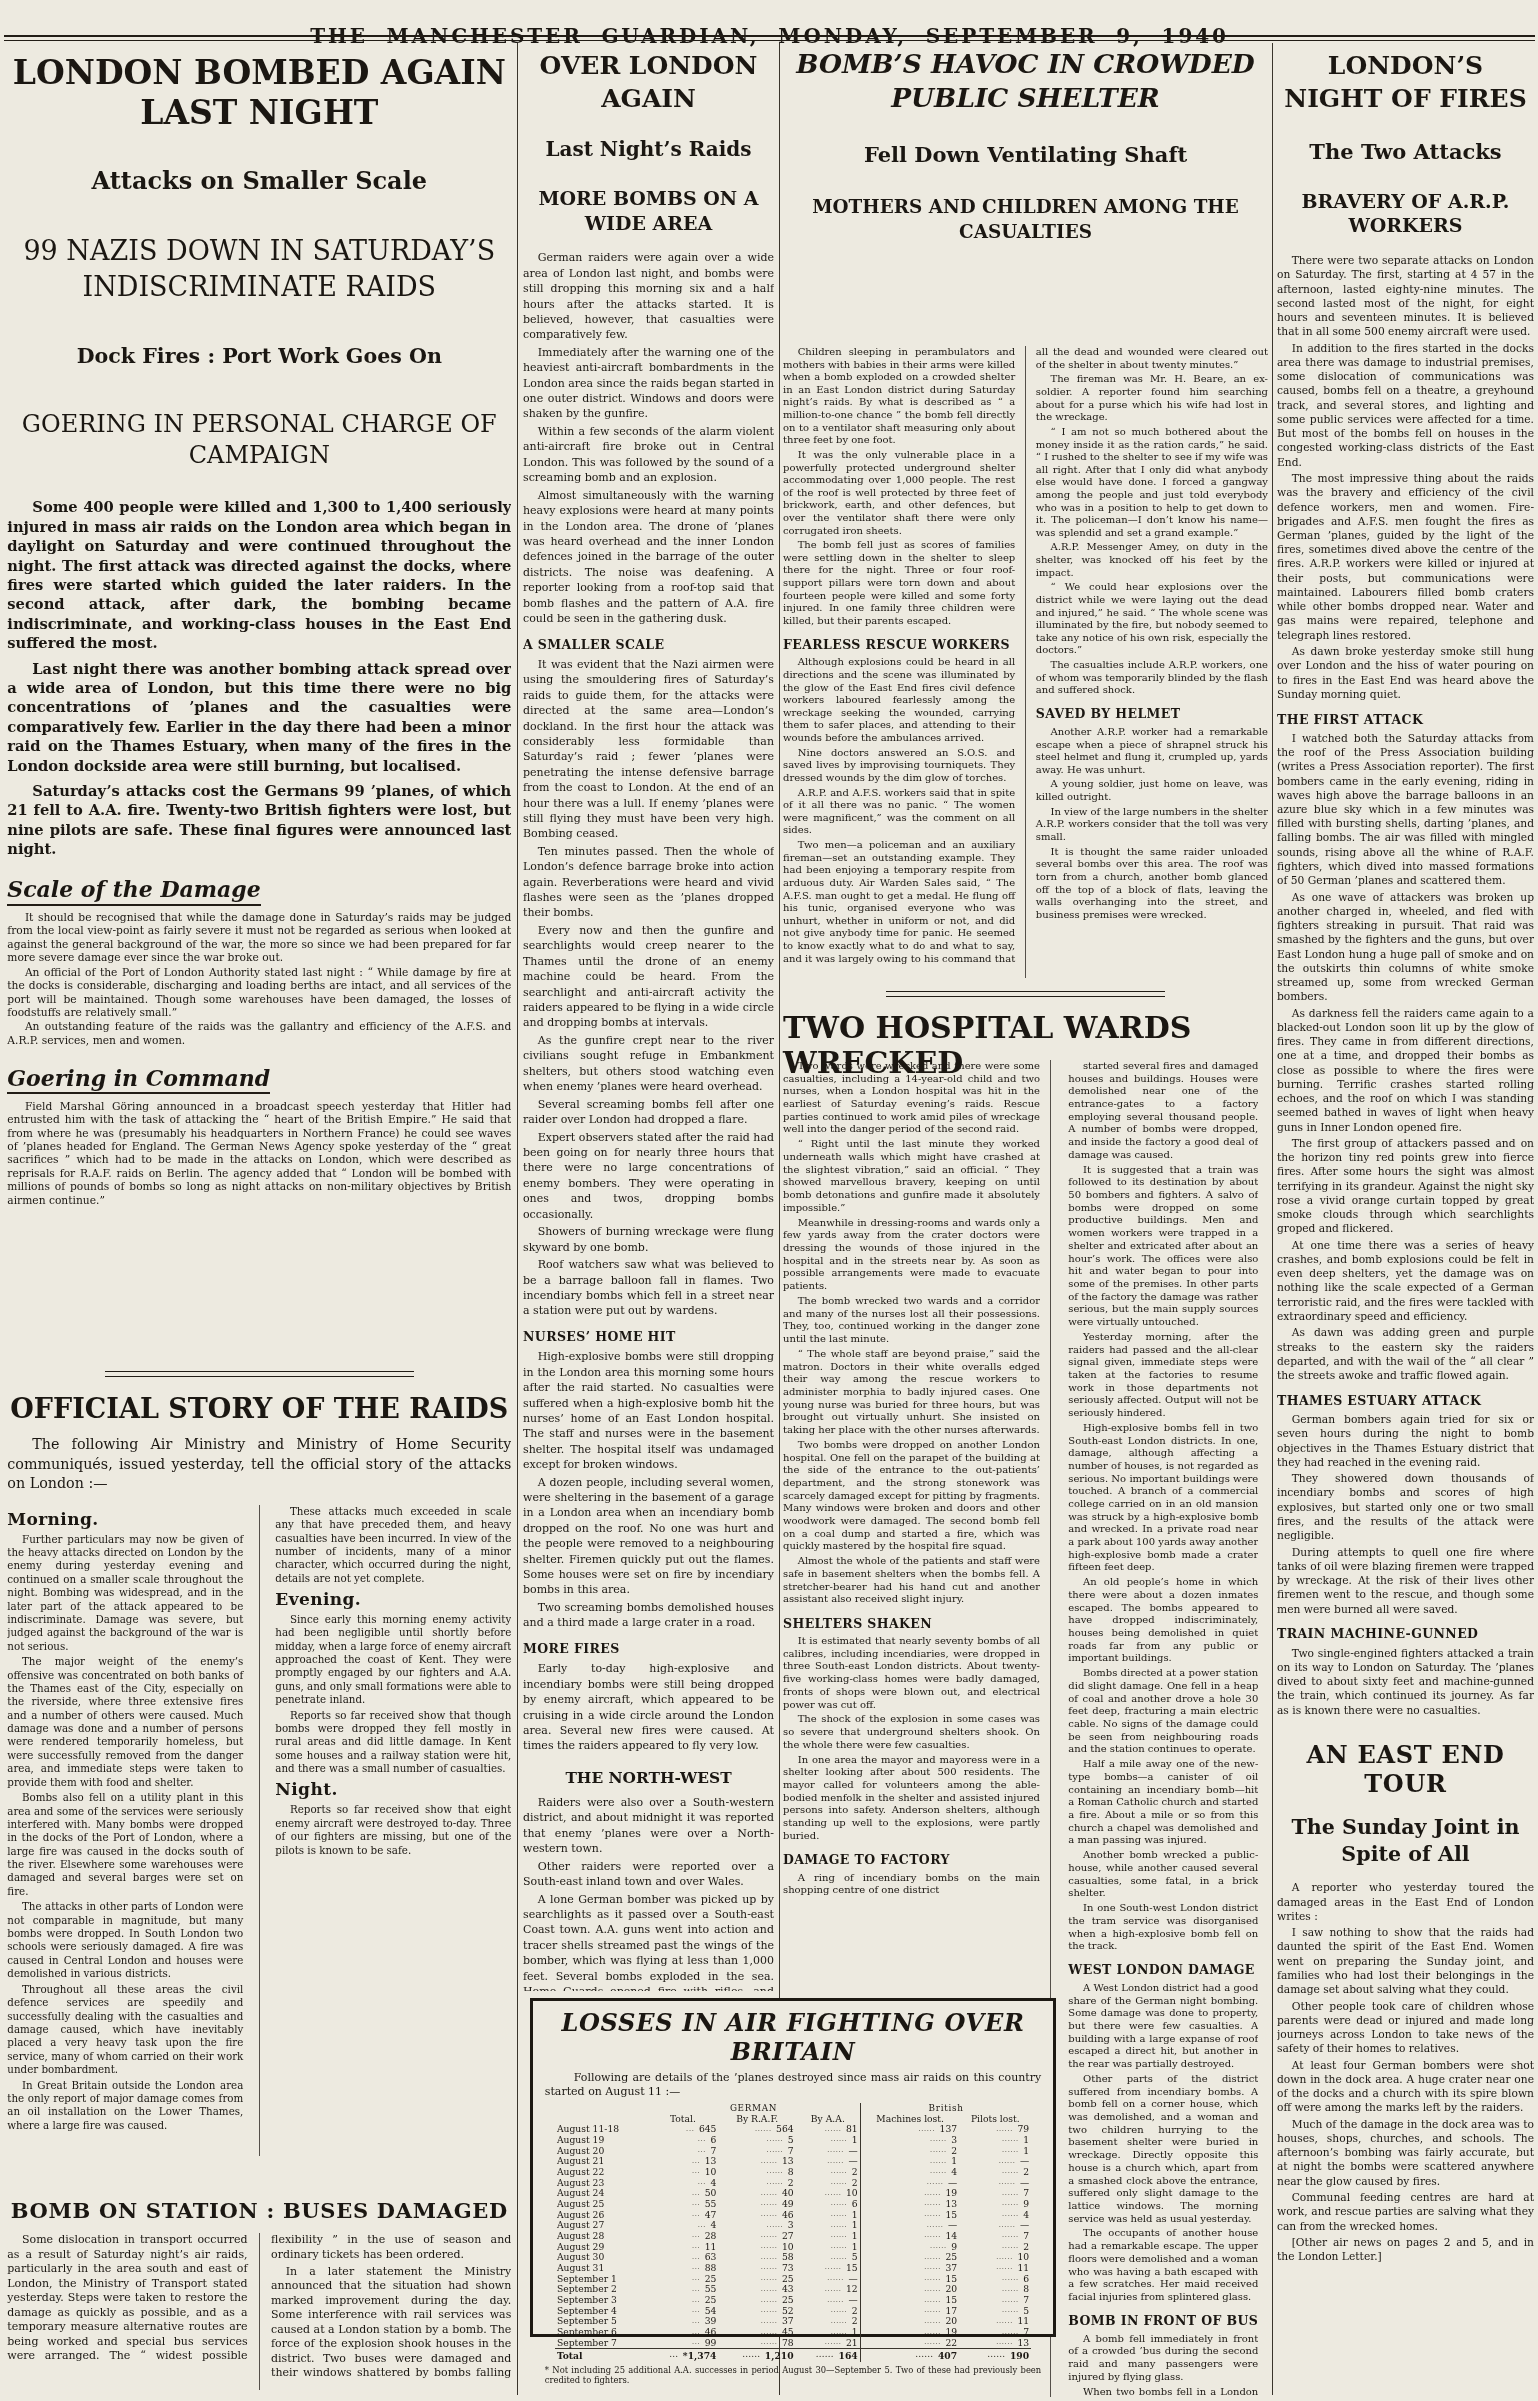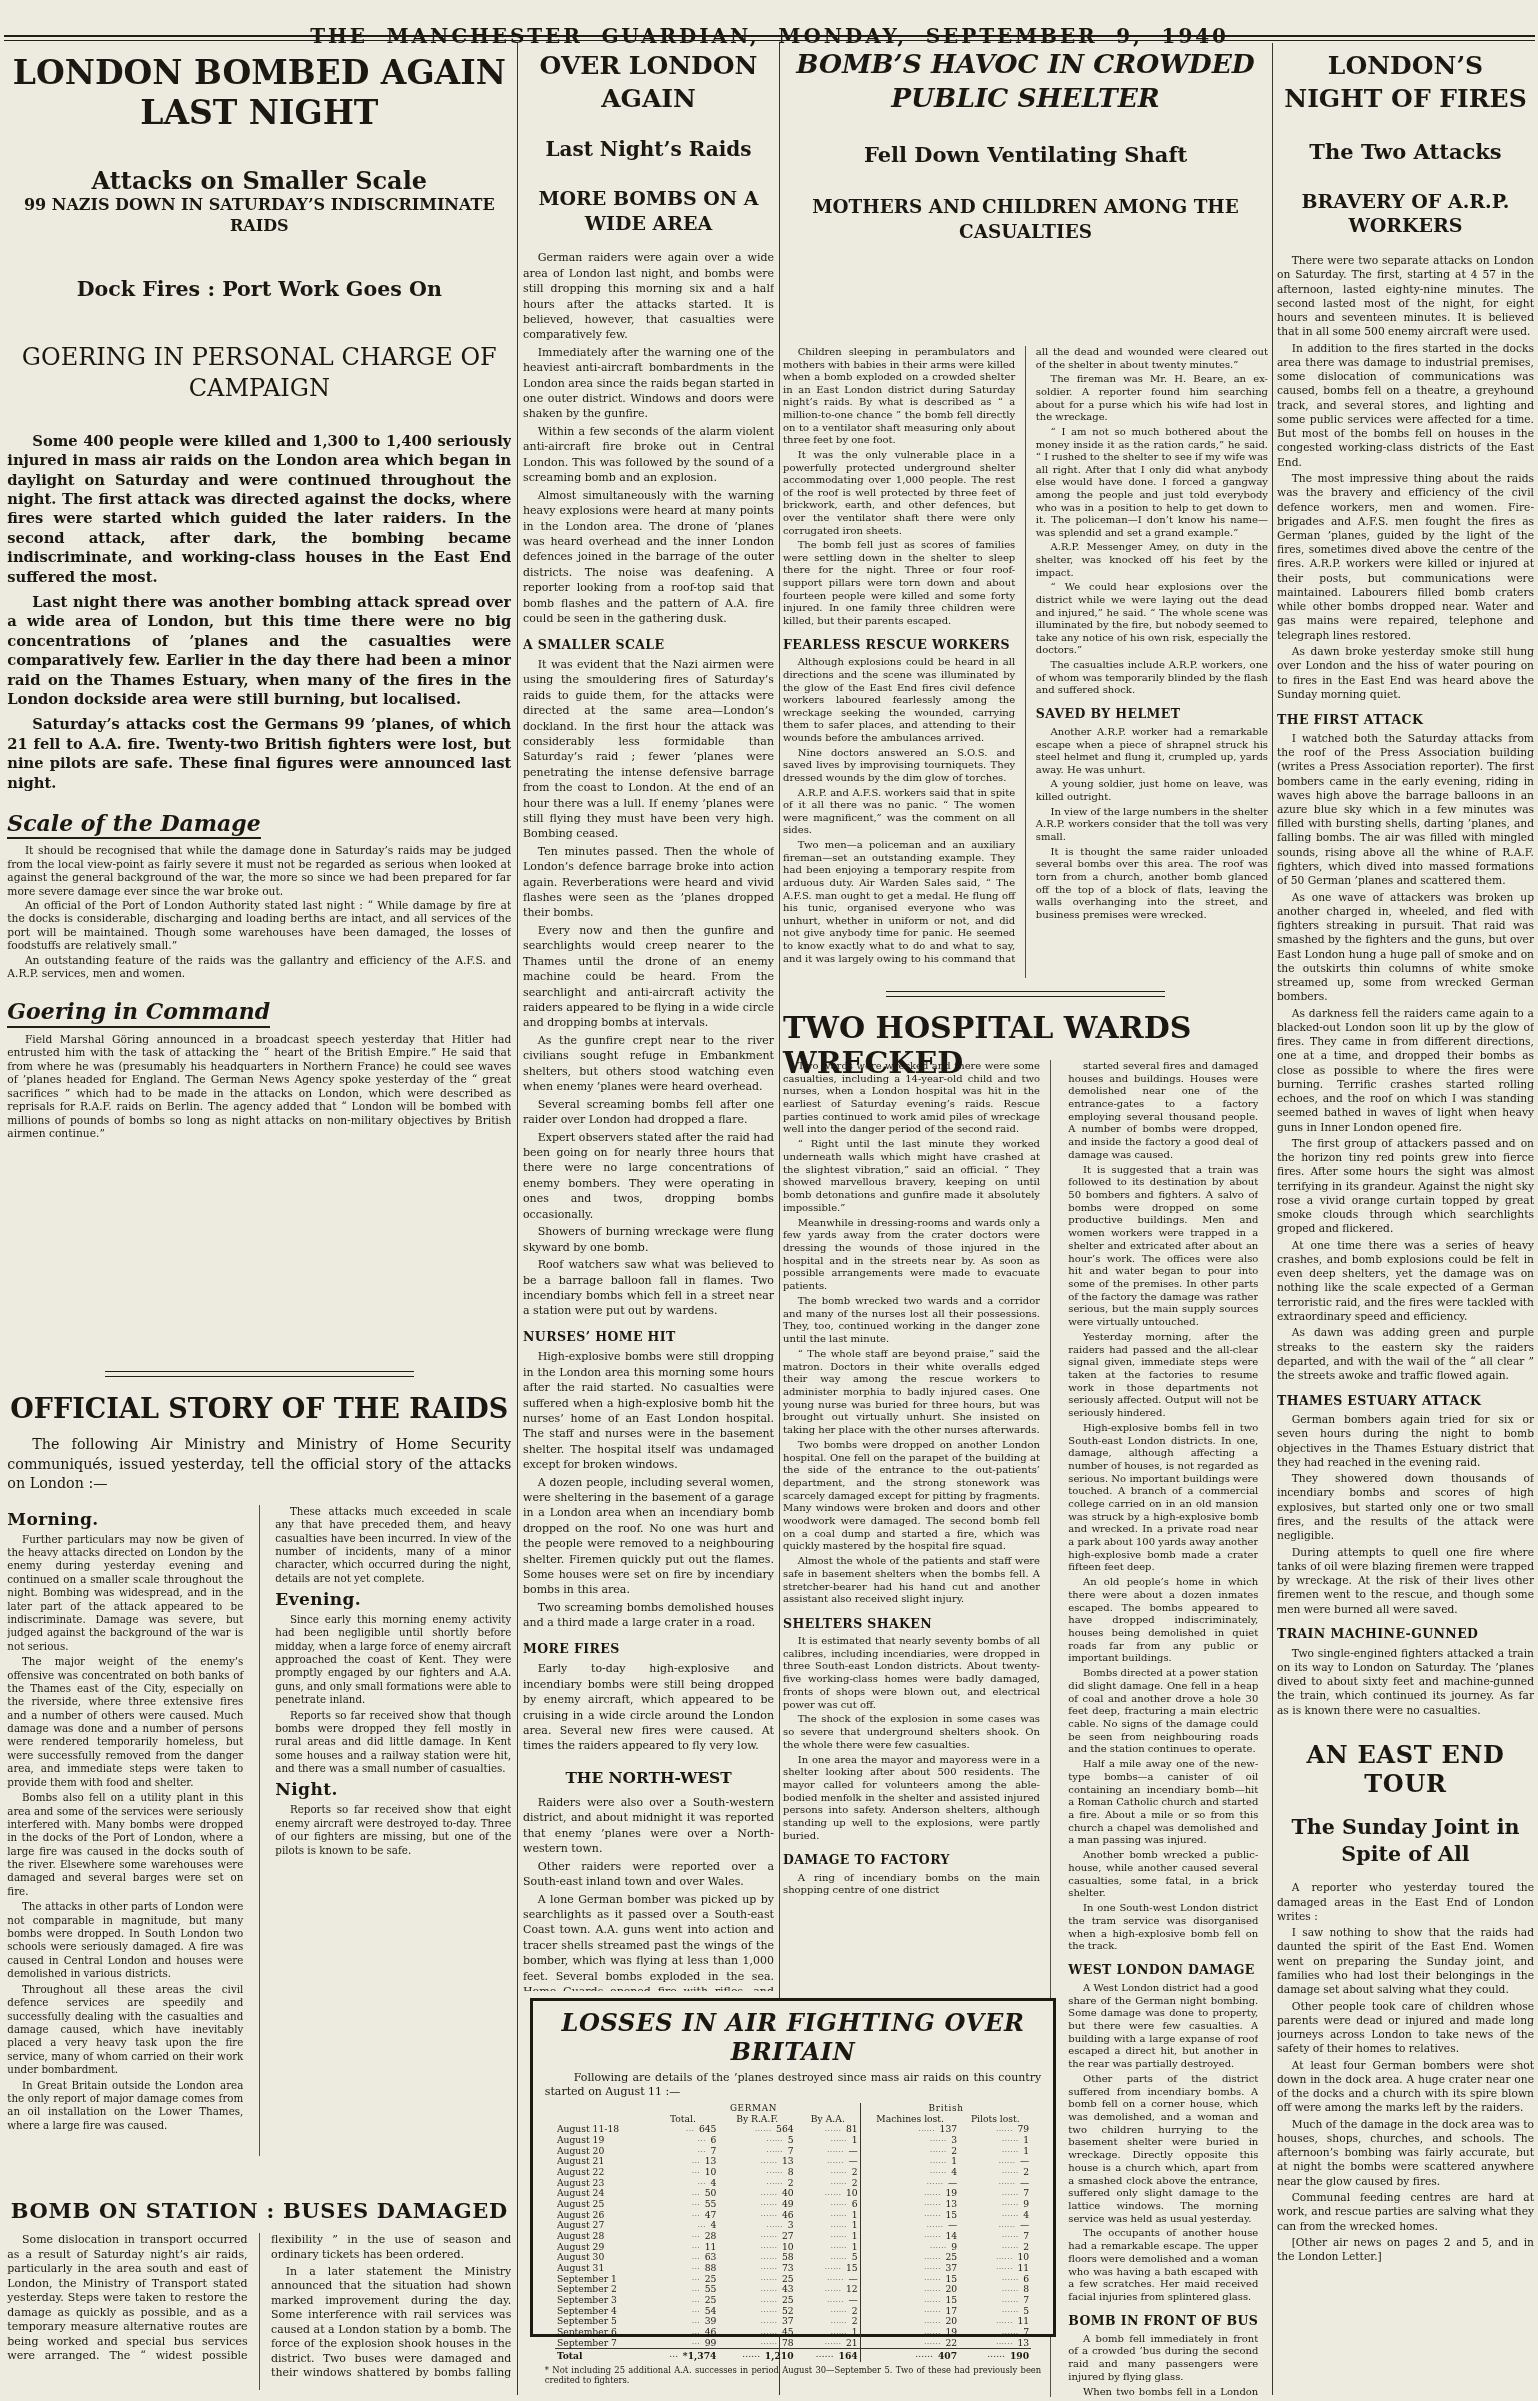--- a/index.html
+++ b/index.html
@@ -20,21 +20,21 @@
   .blocks p{margin:0 0 2.2px;text-indent:14.7px;line-height:inherit;}
   .blocks h4.subhead{font-size:12.5px;font-weight:bold;letter-spacing:0.4px;margin:9.5px 0 3.7px;}
   .blocks h4.subhead-center{font-size:15.4px;font-weight:bold;text-align:center;
                             line-height:1.28;margin:14.7px 4.4px 6.6px;}
   .dblrule{height:3.7px;border-top:1.5px solid #221d16;border-bottom:1.5px solid #221d16;}
   
   .col1{left:7.3px;width:504px;height:2355px;}
   .lead-block{position:absolute;top:0;left:0;right:0;height:1322px;overflow:hidden;}
   .h-main{font-size:33px;line-height:1.2;font-weight:bold;margin-top:10.3px;}
   .h-deck1{font-size:24px;font-weight:bold;margin-top:34px;}
-  .h-nazis{font-size:16px;line-height:1.3;font-weight:bold;}
+  .h-nazis{font-size:27px;line-height:1.3;font-weight:normal;margin-top:38px;}
   .h-deck2{font-size:20.6px;font-weight:bold;margin-top:40px;}
   .h-goering{font-size:24px;line-height:1.3;font-weight:normal;margin-top:41px;}
   .lead-paras{margin-top:26.4px;font-size:14.7px;line-height:1.32;font-weight:bold;}
   .lead-paras p{margin:0 0 5.9px;text-indent:25px;}
   .ital-head{margin:17.6px 0 8.8px;}
   .ital-head span{font-style:italic;font-weight:bold;font-size:22px;
                   border-bottom:2.2px solid #221d16;padding-bottom:1.5px;}
   .body-sm{font-size:10.7px;line-height:1.26;}
   .body-sm p{margin:0 0 0.7px;text-indent:17.6px;}
   .official-block{position:absolute;top:1328px;left:0;right:0;height:826px;overflow:hidden;}

